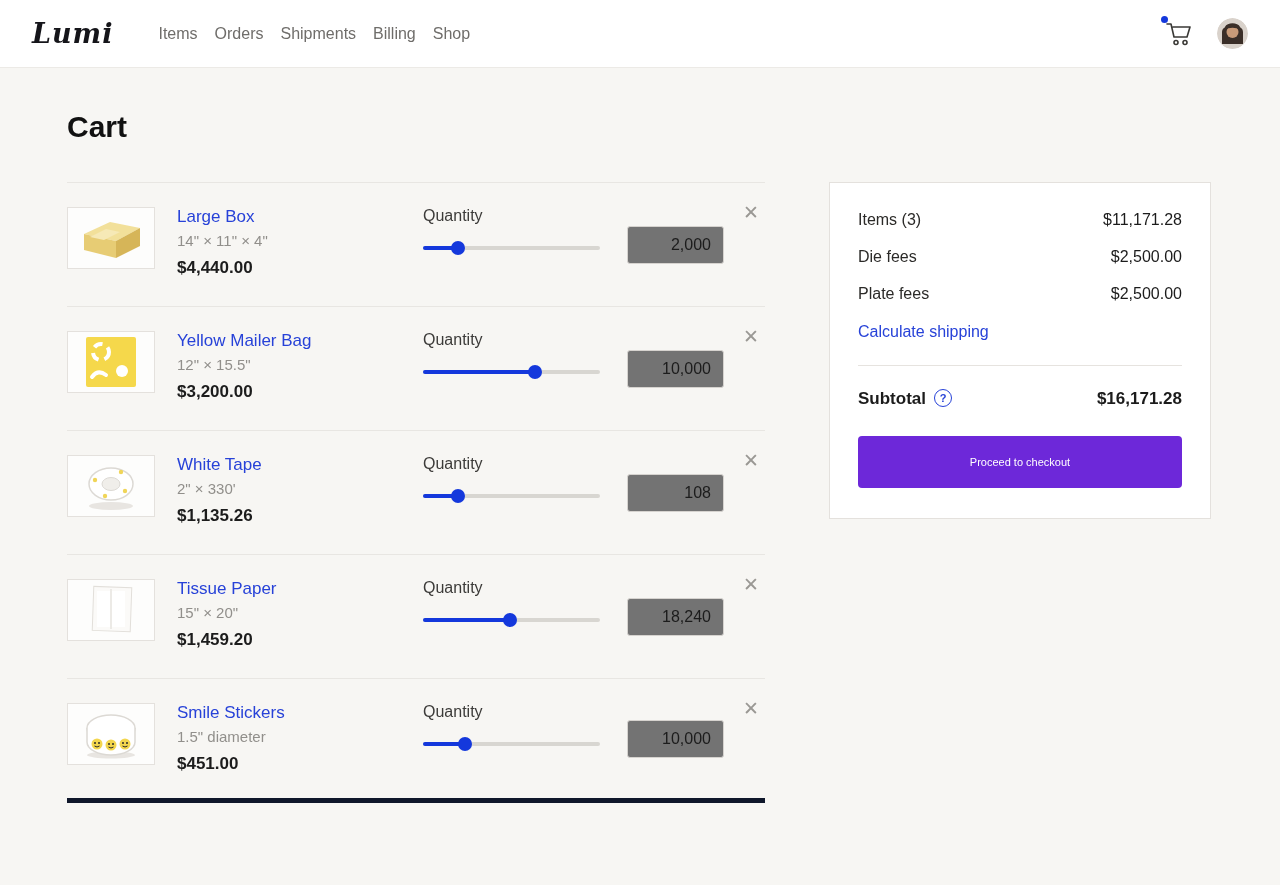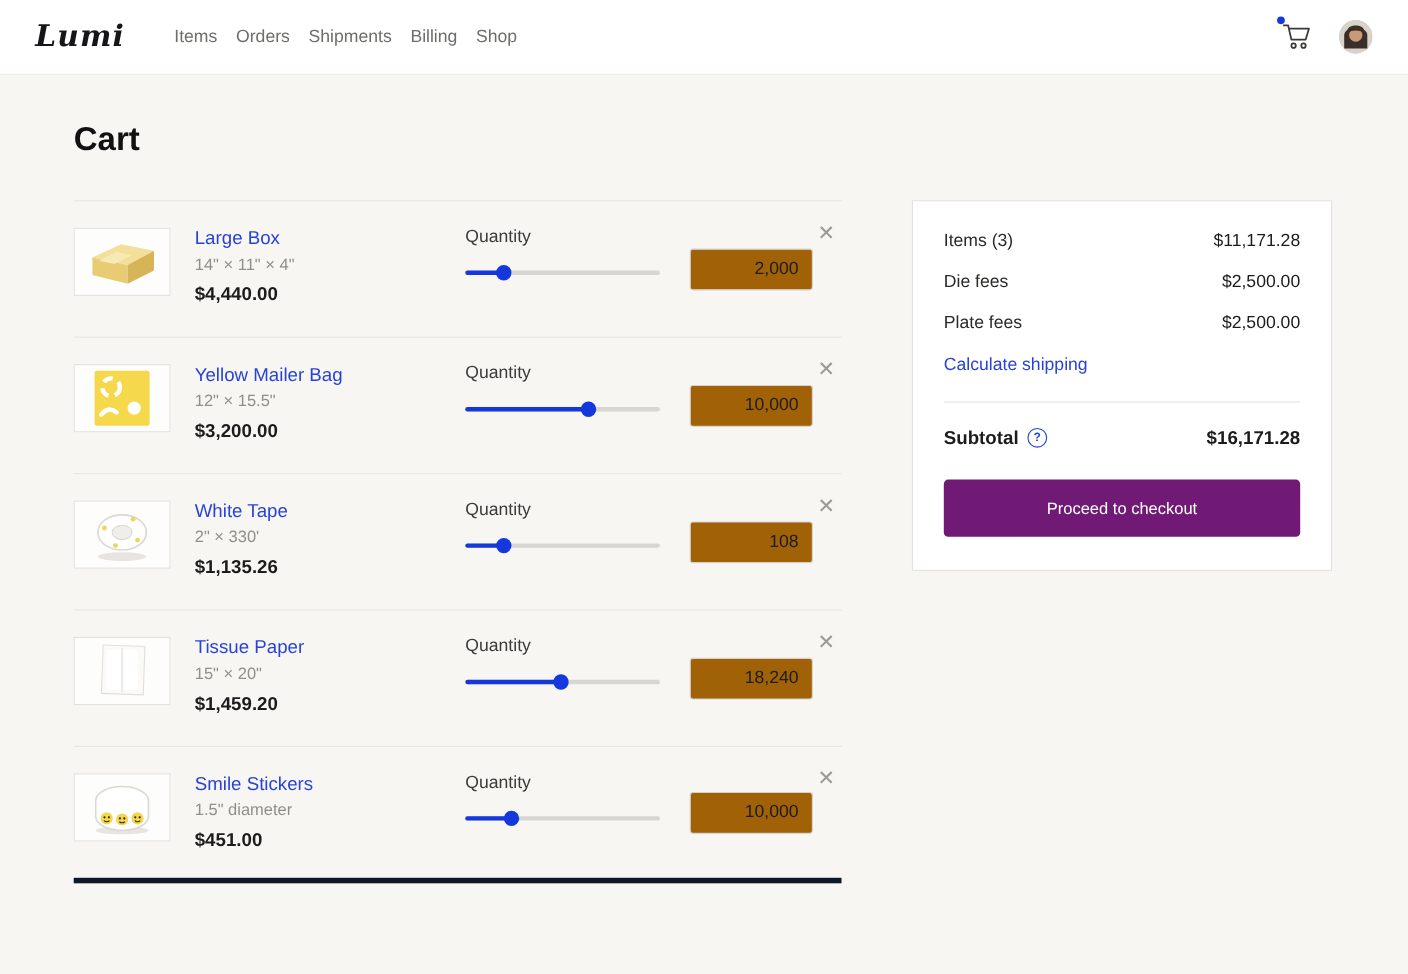--- a/index.html
+++ b/index.html
@@ -74,23 +74,23 @@
     position: absolute; top: 5px; left: 0; height: 4px; width: var(--p, 0%);
     background: #1438dc; border-radius: 2px;
   }
   .slider-thumb {
     position: absolute; top: 0; left: var(--p, 0%);
     transform: translateX(-50%);
     width: 14px; height: 14px; border-radius: 50%;
     background: #1438dc;
   }
   .qty-input {
-    width: 112px; height: 38px; margin-left: 27px;
+    width: 97px; height: 38px; margin-left: 27px;
     border: 1px solid #d6d3cf; border-radius: 3px;
-    background: #a16207;
+    background: #737373;
     font-family: "Liberation Sans", sans-serif;
     font-size: 16px; color: #1c1c1c;
     text-align: right; padding: 0 12px;
     align-self: center;
   }
   .row-close {
     position: absolute; top: 20px; right: 6px;
     font-size: 19px; line-height: 1; color: #9a9894;
     cursor: pointer; font-weight: 400;
   }
@@ -116,24 +116,24 @@
   .help-icon {
     width: 18px; height: 18px; border-radius: 50%;
     border: 1.5px solid #2742d8; color: #2742d8;
     font-size: 11px; font-weight: 700;
     display: flex; align-items: center; justify-content: center;
     cursor: pointer;
   }
   .subtotal-value { font-size: 17px; font-weight: 700; color: #1c1c1c; }
   .checkout-btn {
     margin-top: 27px; width: 100%; height: 52px;
-    background: #701a75; color: #ffffff;
+    background: #6d28d9; color: #ffffff;
     border: none; border-radius: 4px;
     font-family: "Liberation Sans", sans-serif;
-    font-size: 15px; cursor: pointer;
+    font-size: 11px; cursor: pointer;
   }
 </style>
 </head>
 <body>
 
 <div class="header">
   <div class="logo">Lumi</div>
   <div class="nav">
     <div class="nav-item">Items</div>
     <div class="nav-item">Orders</div>

